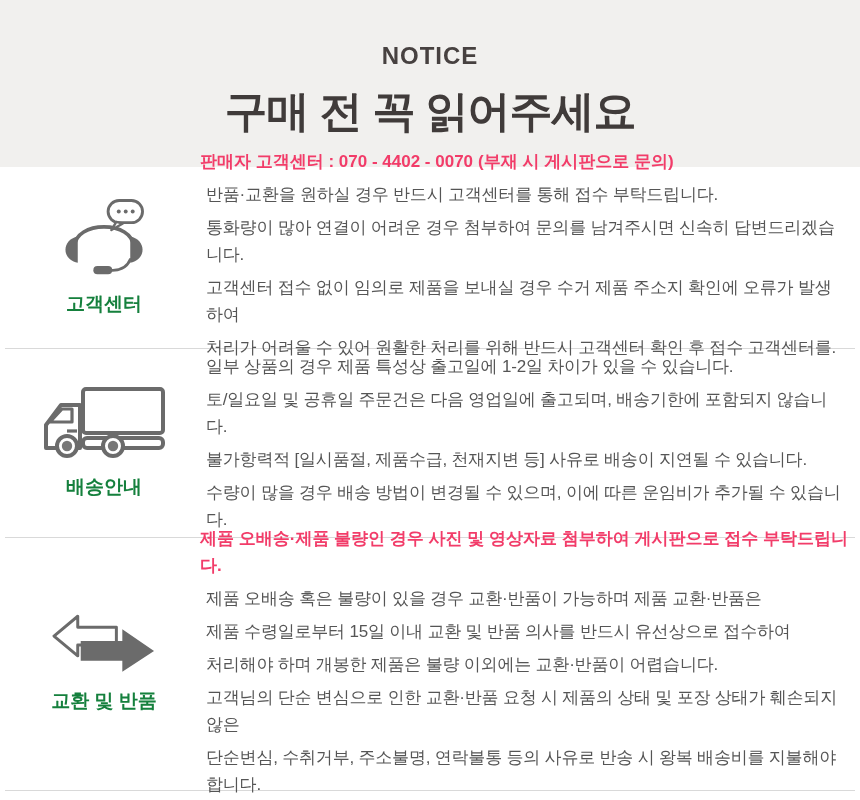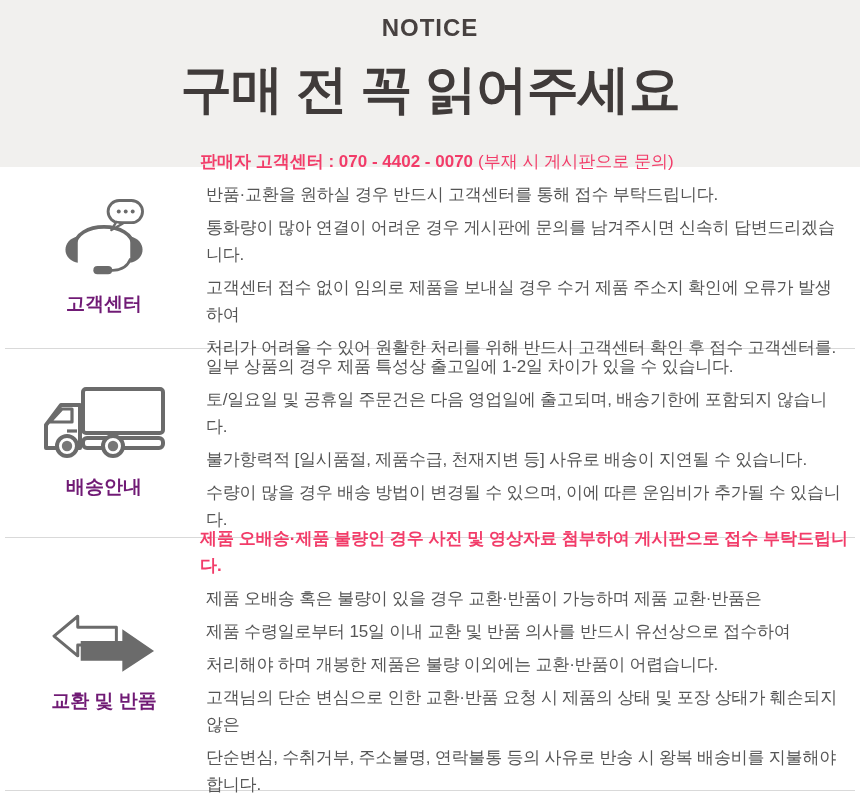--- a/index.html
+++ b/index.html
@@ -3,41 +3,41 @@
 <meta charset="utf-8">
 <style>
   html,body{margin:0;padding:0;}
   body{
     width:860px;height:800px;background:#ffffff;
     font-family:"Liberation Sans","DejaVu Sans",sans-serif;
     color:#555;overflow:hidden;
   }
   .header{
     background:#f1f0ee;height:167px;box-sizing:border-box;
-    text-align:center;padding-top:14px;
+    text-align:center;padding-top:42px;
   }
   .notice-badge{
     font-size:24px;font-weight:bold;color:#474140;letter-spacing:1px;
   }
   .page-title{
-    margin:13px 0 0;font-size:52px;font-weight:bold;color:#403b3a;letter-spacing:-1px;
+    margin:13px 0 0;font-size:43px;font-weight:bold;color:#403b3a;letter-spacing:-1px;
   }
   .section{display:flex;align-items:center;box-sizing:border-box;}
   .sec-1{height:181px;}
   .sec-2{height:188px;}
   .sec-3{height:252px;}
   .divider{border-top:1px solid #d9d9d9;margin:0 5px;height:0;}
   .icon-col{
     width:200px;flex:0 0 200px;display:flex;flex-direction:column;
     align-items:center;box-sizing:border-box;padding-left:8px;
   }
-  .icon-label{margin-top:15px;font-size:19px;font-weight:bold;color:#701a75;text-align:center;}
+  .icon-label{margin-top:15px;font-size:19px;font-weight:bold;color:#15803d;text-align:center;}
   .text-col{flex:1;padding-right:12px;}
   .sec-heading{margin:0;font-size:17px;font-weight:bold;color:#f23c69;line-height:27px;}
-  .sec-heading .note{font-weight:normal;margin-left:5px;}
+  .sec-heading .note{font-weight:bold;margin-left:5px;}
   .sec-line{margin:6px;font-size:17px;color:#555555;line-height:27px;letter-spacing:-0.2px;}
   svg{display:block;}
 </style>
 </head>
 <body>
 
 <div class="page">
 
   <header class="header">
     <div class="notice-badge">NOTICE</div>
@@ -56,21 +56,21 @@
         <path d="M65,29 L59,39 L73,31 Z" fill="#ffffff" stroke="#6b6b6b" stroke-width="3" stroke-linejoin="round"></path>
         <circle cx="68" cy="16.5" r="2.4" fill="#6b6b6b"></circle>
         <circle cx="76.5" cy="16.5" r="2.4" fill="#6b6b6b"></circle>
         <circle cx="85" cy="16.5" r="2.4" fill="#6b6b6b"></circle>
       </svg>
       <div class="icon-label">고객센터</div>
     </div>
     <div class="text-col">
       <p class="sec-heading"><span>판매자 고객센터 : 070 - 4402 - 0070</span><span class="note">(부재 시 게시판으로 문의)</span></p>
       <p class="sec-line">반품·교환을 원하실 경우 반드시 고객센터를 통해 접수 부탁드립니다.</p>
-      <p class="sec-line">통화량이 많아 연결이 어려운 경우 게시판에 문의를 남겨주시면 신속히 답변드리겠습니다.</p>
+      <p class="sec-line">통화량이 많아 연결이 어려운 경우 첨부하여 문의를 남겨주시면 신속히 답변드리겠습니다.</p>
       <p class="sec-line">고객센터 접수 없이 임의로 제품을 보내실 경우 수거 제품 주소지 확인에 오류가 발생하여</p>
       <p class="sec-line">처리가 어려울 수 있어 원활한 처리를 위해 반드시 고객센터 확인 후 접수 고객센터를.</p>
     </div>
   </section>
 
   <div class="divider"></div>
 
   <section class="section sec-2">
     <div class="icon-col">
       <svg width="124" height="72" viewBox="0 0 124 72">

